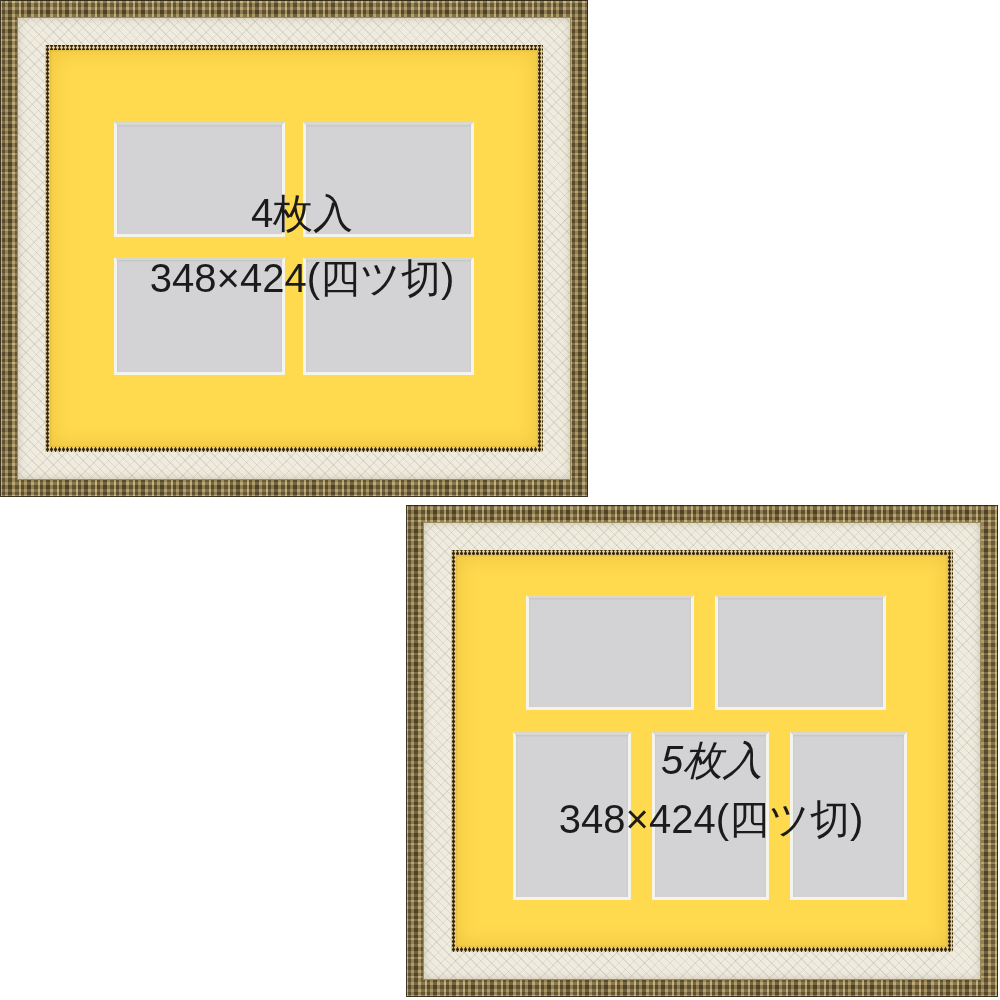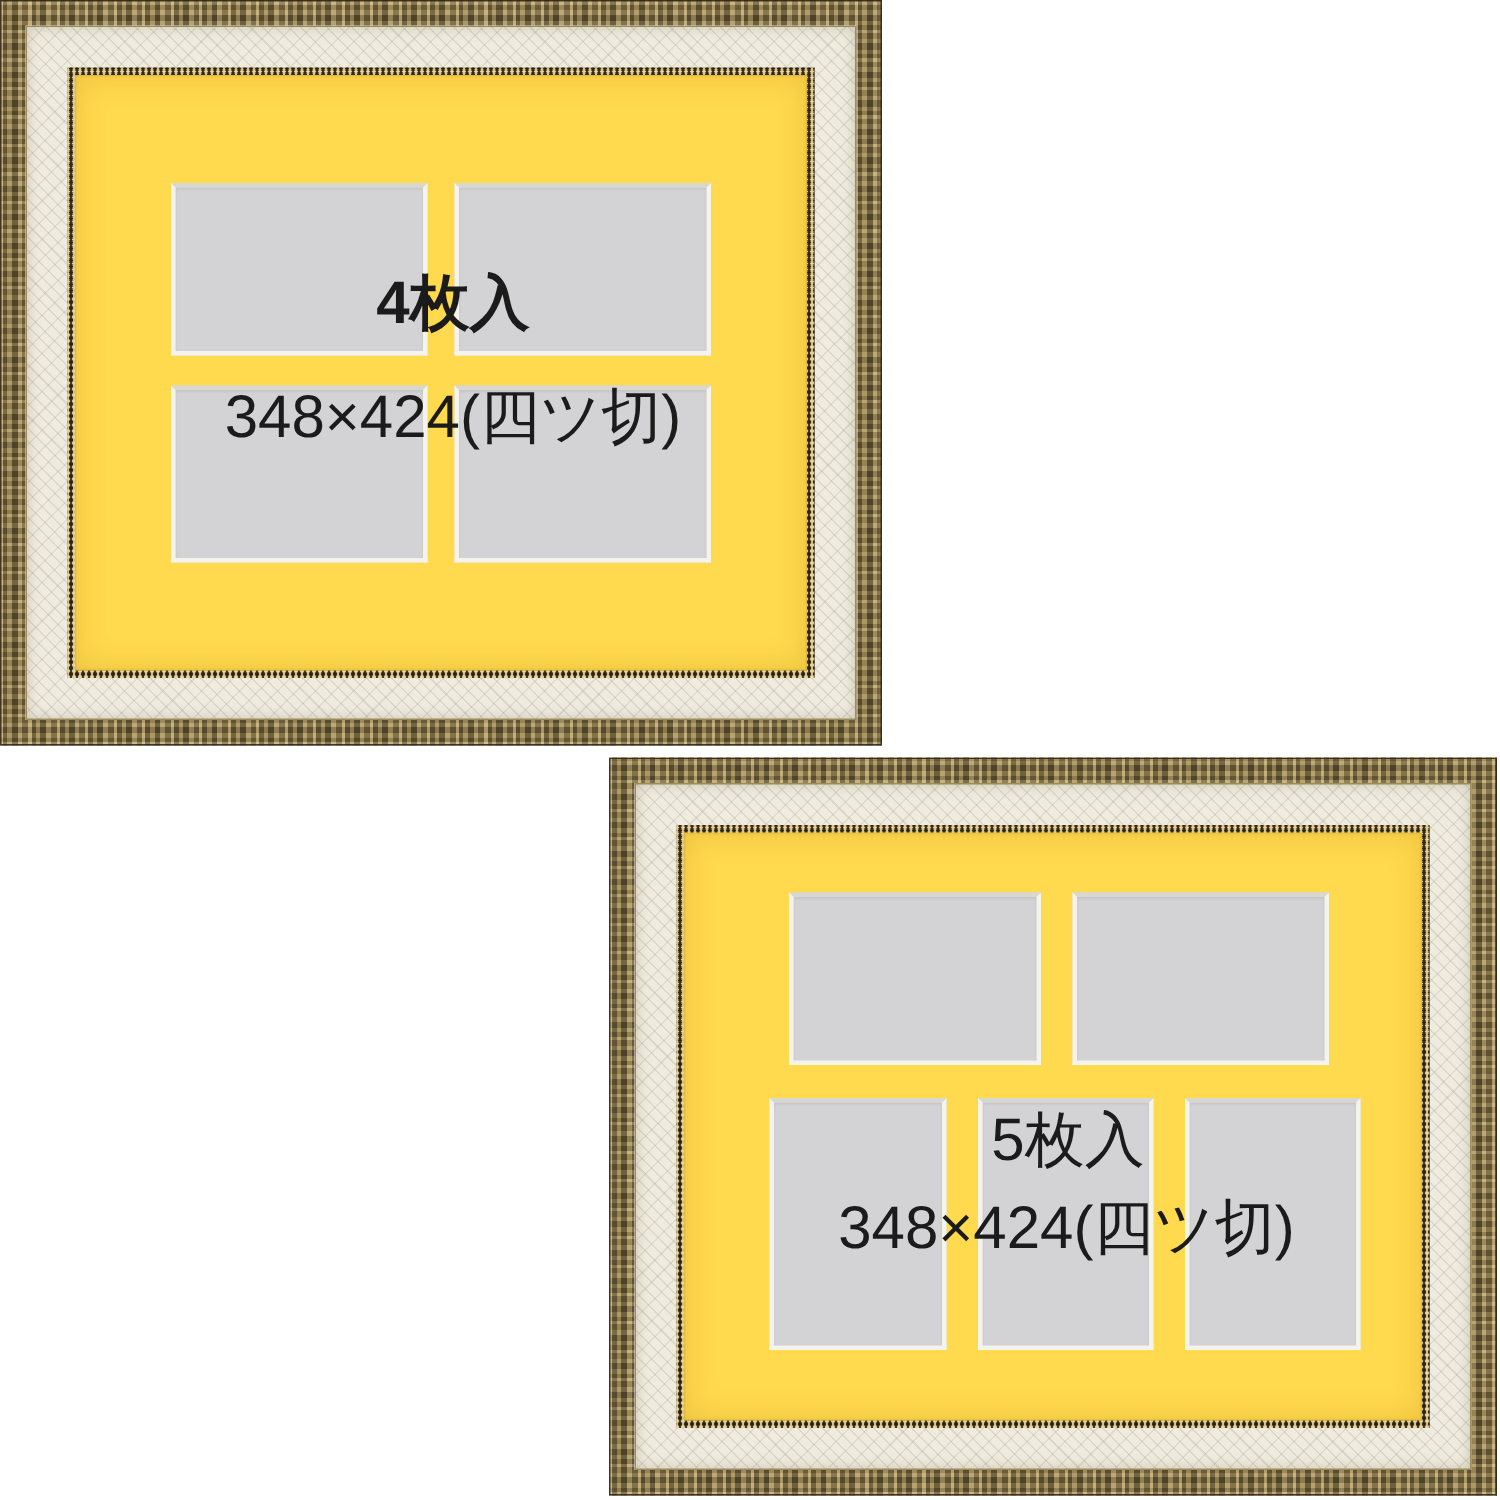--- a/index.html
+++ b/index.html
@@ -65,23 +65,23 @@
   .f2b1{left:57px;top:177px;width:118px;height:168px;}
   .f2b2{left:196px;top:177px;width:117px;height:168px;}
   .f2b3{left:334px;top:177px;width:117px;height:168px;}
 
   .caption{
     position:absolute;transform:translate(-50%,-50%);
     white-space:nowrap;
     font-size:40px;line-height:1;
     color:#1b1b1b;
   }
-  .f1c1{left:252px;top:152px;font-weight:bold;}
+  .f1c1{left:252px;top:163px;}
   .f1c2{left:252px;top:228px;}
-  .f2c1{left:256px;top:205px;}
+  .f2c1{left:256px;top:205px;font-style:italic;}
   .f2c2{left:255px;top:264px;}
 </style>
 </head>
 <body>
 
 <div class="canvas">
 
   <section class="frame f1">
     <div class="ornate"></div>
     <div class="cream"></div>

